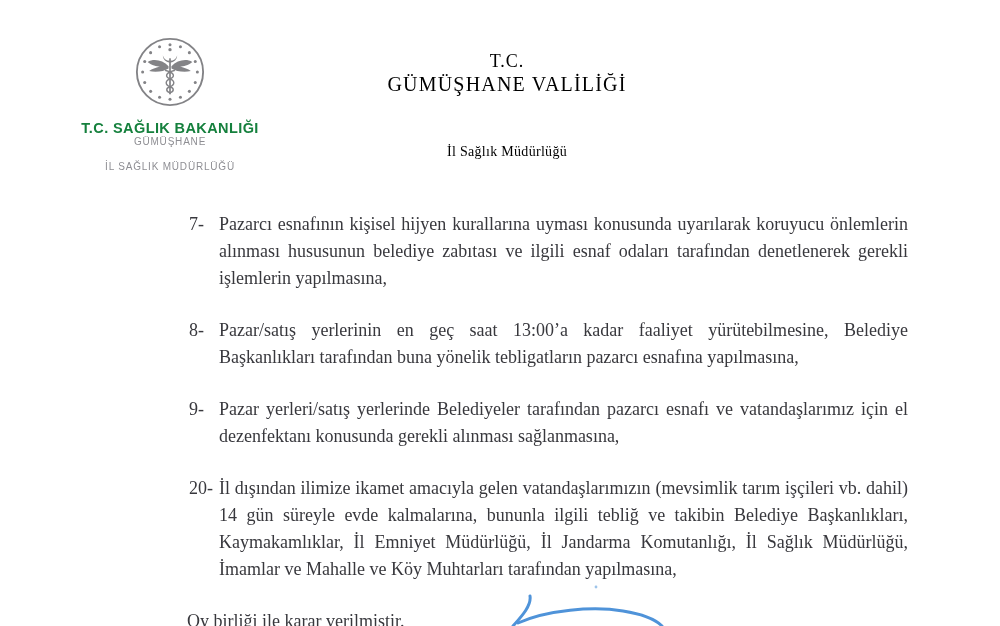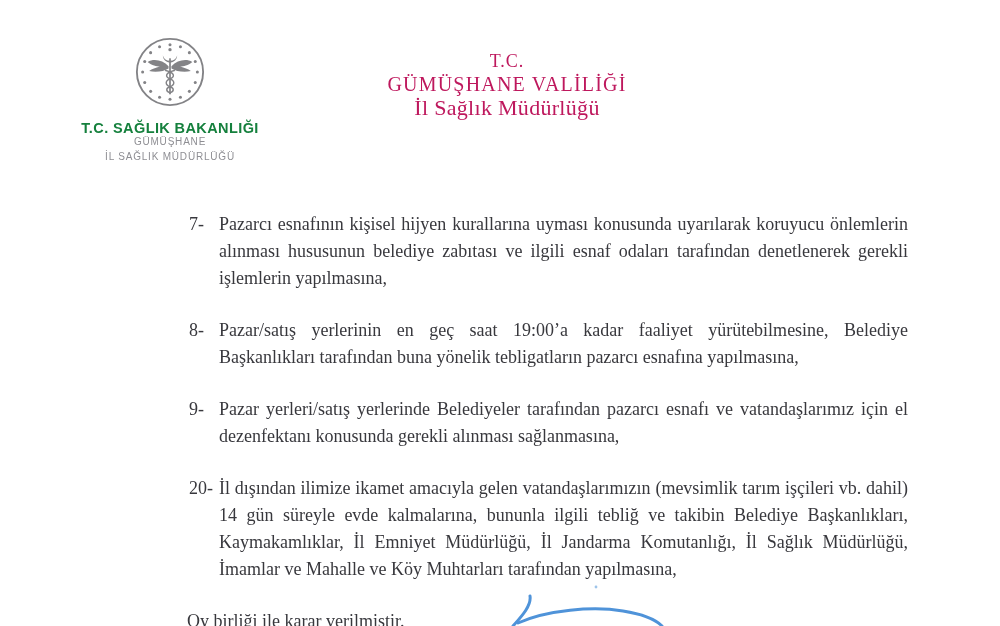--- a/index.html
+++ b/index.html
@@ -44,25 +44,25 @@
     white-space: nowrap;
   }
 
   
   .header-block {
     position: absolute;
     left: 307px; top: 50px;
     width: 400px;
     text-align: center;
     line-height: 23px;
-    color: #be185d;
+    color: #000000;
   }
   .header-line1 { font-size: 18px; letter-spacing: 1px; }
   .header-line2 { font-size: 20px; letter-spacing: 1.2px; }
-  .header-line3 { font-size: 22px; letter-spacing: 0.3px; }
+  .header-line3 { font-size: 14px; letter-spacing: 0.3px; margin-top: 44px; }
 
   
   .body-block {
     position: absolute;
     left: 189px; top: 211px;
     width: 719px;
     font-size: 18px;
     line-height: 27px;
   }
   .decision-item {
@@ -123,39 +123,39 @@
         <path d="M40 27 A 10.5 10.5 0 0 0 60 27 A 8 8 0 0 1 40 27 Z" fill="#6e6e72"></path>
         <rect x="48.8" y="31" width="2.4" height="50" fill="#6e6e72"></rect>
         <path d="M48 42 C 40 33, 27 31, 19 36 C 25 41, 31 42, 36 42.5 C 30 44.5, 25 46, 21 48.5 C 30 51, 42 49, 48 45 Z" fill="#6e6e72"></path>
         <path d="M52 42 C 60 33, 73 31, 81 36 C 75 41, 69 42, 64 42.5 C 70 44.5, 75 46, 79 48.5 C 70 51, 58 49, 52 45 Z" fill="#6e6e72"></path>
         <path d="M44 48 C 57 51, 57 57, 50 59.5 C 43 62, 43 68, 50 70.5 C 56 72.5, 56 77, 50 79" fill="none" stroke="#6e6e72" stroke-width="2" stroke-linecap="round"></path>
         <path d="M56 48 C 43 51, 43 57, 50 59.5 C 57 62, 57 68, 50 70.5 C 44 72.5, 44 77, 50 79" fill="none" stroke="#6e6e72" stroke-width="2" stroke-linecap="round"></path>
       </g>
     </svg>
     <div class="ministry-name">T.C. SAĞLIK BAKANLIĞI</div>
     <div class="letterhead-sub">GÜMÜŞHANE</div>
-    <div class="letterhead-sub" style="margin-top:4px">İL SAĞLIK MÜDÜRLÜĞÜ</div>
+    <div class="letterhead-sub" style="margin-top:14px">İL SAĞLIK MÜDÜRLÜĞÜ</div>
   </div>
 
   <div class="header-block">
     <div class="header-line1">T.C.</div>
     <div class="header-line2">GÜMÜŞHANE VALİLİĞİ</div>
     <div class="header-line3">İl Sağlık Müdürlüğü</div>
   </div>
 
   <div class="body-block">
 
     <div class="decision-item">
       <span class="item-number">7-</span>
       <span>Pazarcı esnafının kişisel hijyen kurallarına uyması konusunda uyarılarak koruyucu önlemlerin alınması hususunun belediye zabıtası ve ilgili esnaf odaları tarafından denetlenerek gerekli işlemlerin yapılmasına,</span>
     </div>
 
     <div class="decision-item">
       <span class="item-number">8-</span>
-      <span>Pazar/satış yerlerinin en geç saat 19:00’a kadar faaliyet yürütebilmesine, Belediye Başkanlıkları tarafından buna yönelik tebligatların pazarcı esnafına yapılmasına,</span>
+      <span>Pazar/satış yerlerinin en geç saat 13:00’a kadar faaliyet yürütebilmesine, Belediye Başkanlıkları tarafından buna yönelik tebligatların pazarcı esnafına yapılmasına,</span>
     </div>
 
     <div class="decision-item">
       <span class="item-number">9-</span>
       <span>Pazar yerleri/satış yerlerinde Belediyeler tarafından pazarcı esnafı ve vatandaşlarımız için el dezenfektanı konusunda gerekli alınması sağlanmasına,</span>
     </div>
 
     <div class="decision-item">
       <span class="item-number">20-</span>
       <span>İl dışından ilimize ikamet amacıyla gelen vatandaşlarımızın (mevsimlik tarım işçileri vb. dahil) 14 gün süreyle evde kalmalarına, bununla ilgili tebliğ ve takibin Belediye Başkanlıkları, Kaymakamlıklar, İl Emniyet Müdürlüğü, İl Jandarma Komutanlığı, İl Sağlık Müdürlüğü, İmamlar ve Mahalle ve Köy Muhtarları tarafından yapılmasına,</span>

